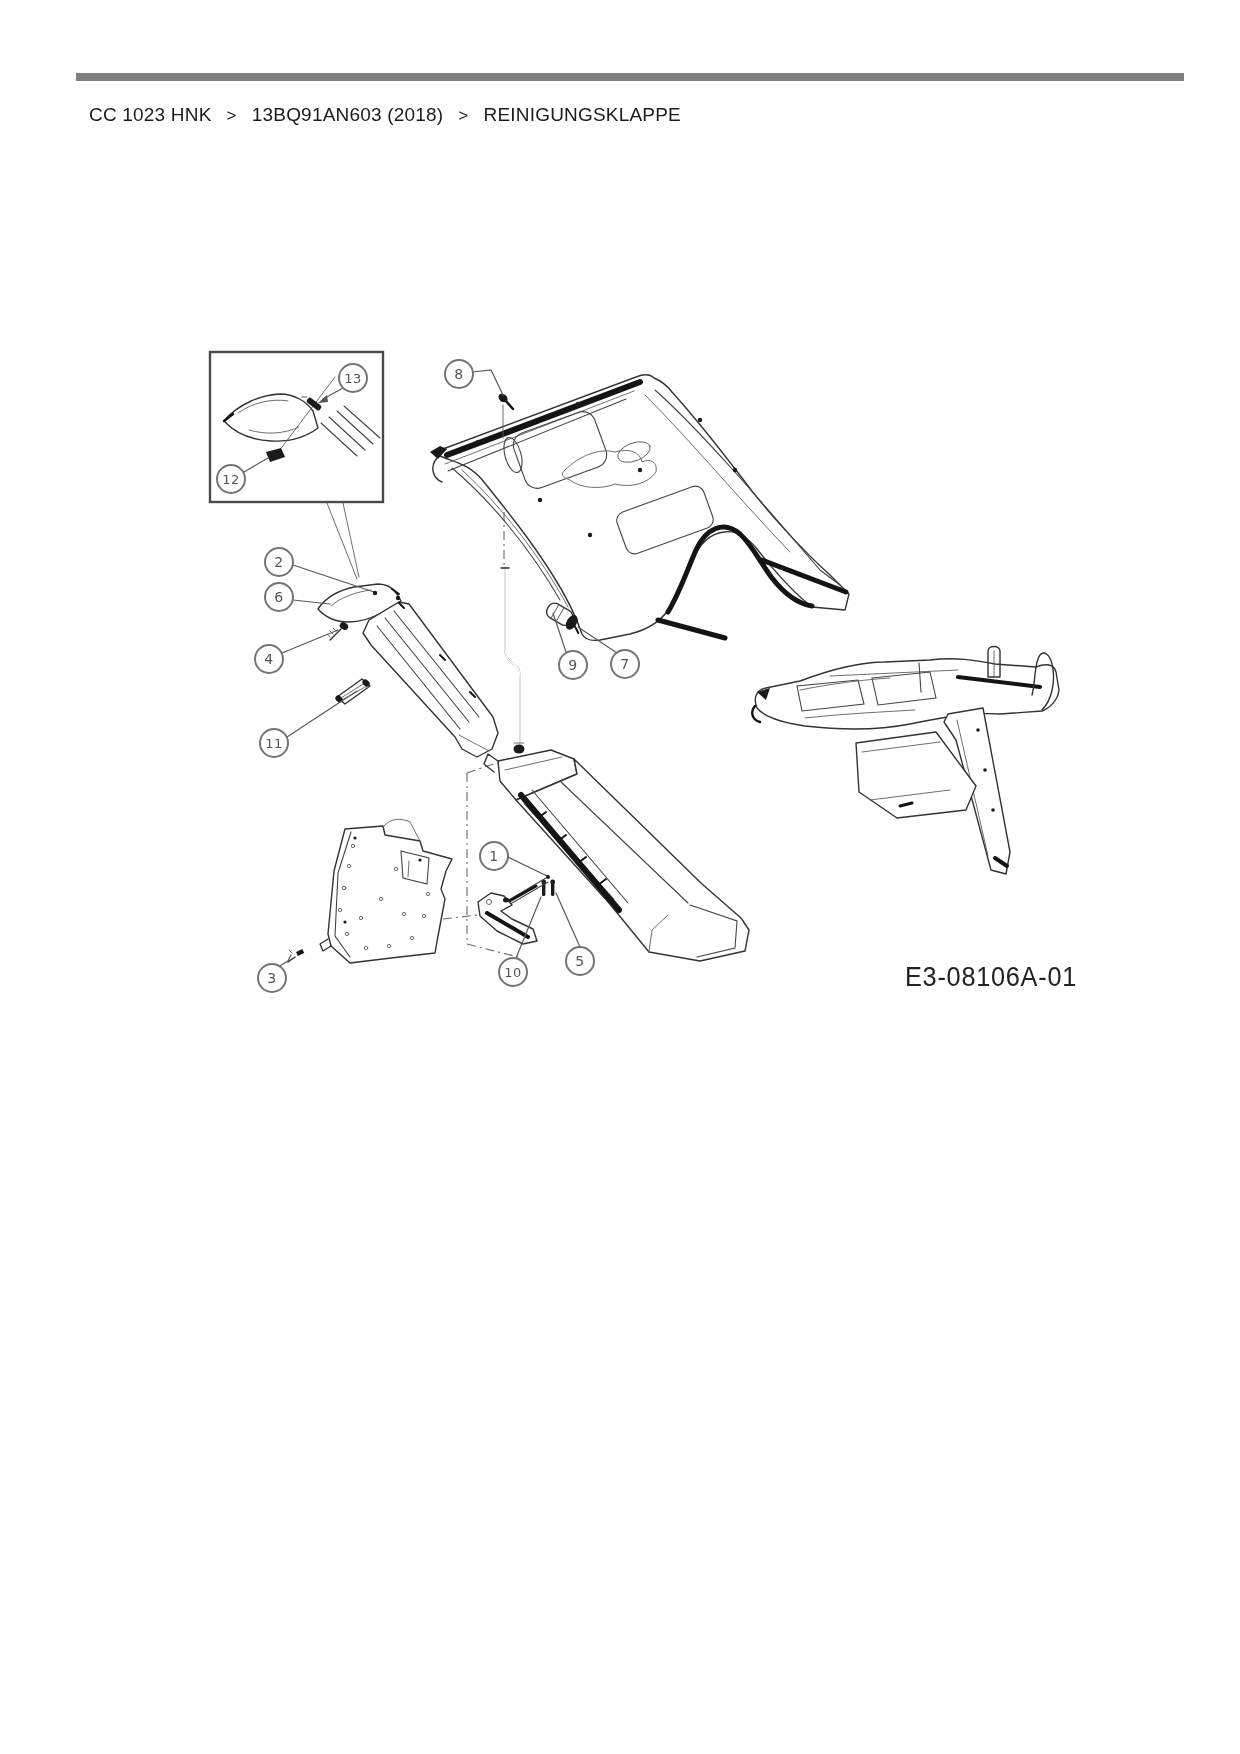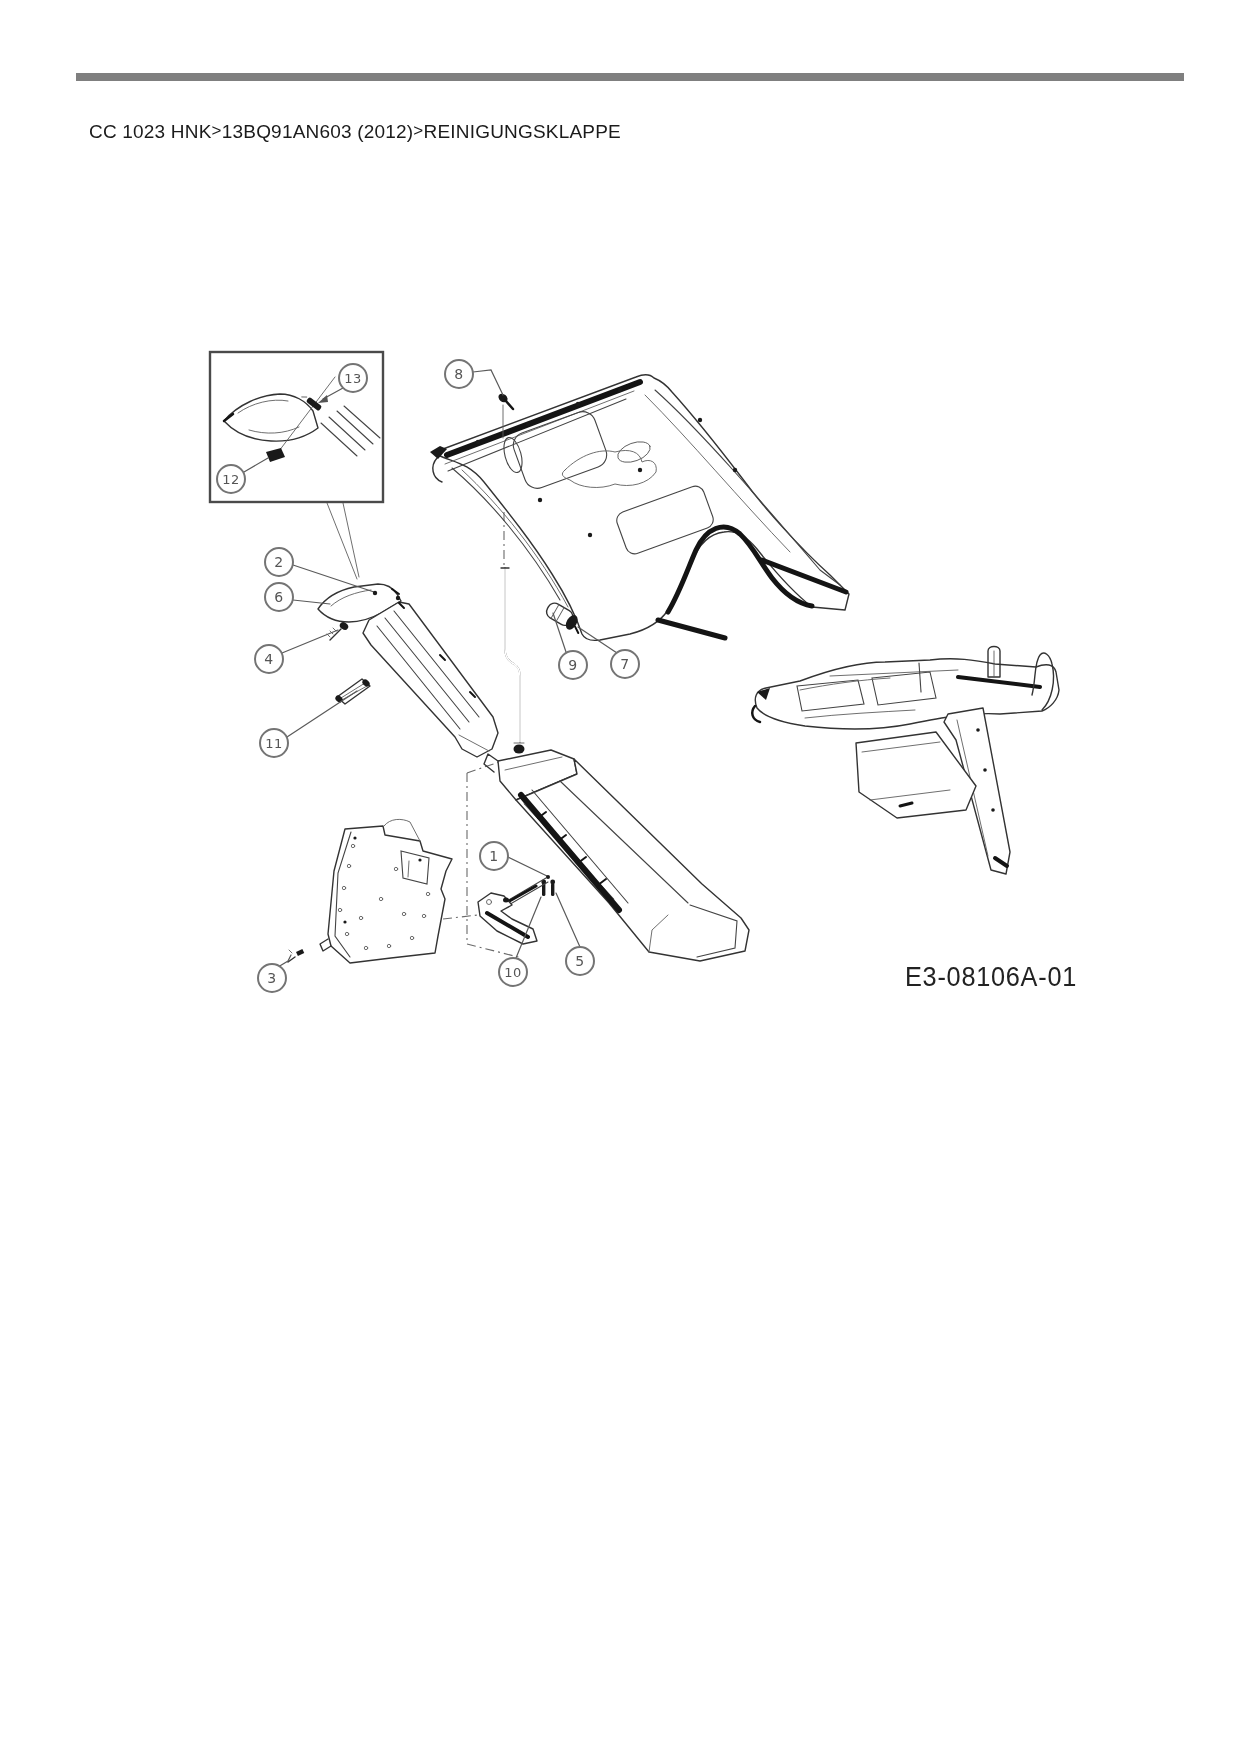--- a/index.html
+++ b/index.html
@@ -6,22 +6,22 @@
   .page{
     position:relative;width:1240px;height:1754px;background:#ffffff;
     margin:0 auto;overflow:hidden;
     font-family:"Liberation Sans",sans-serif;
   }
   .top-divider{
     position:absolute;left:76px;top:73px;width:1108px;height:8px;
     background:#7f7f7f;
   }
   .breadcrumb{
-    position:absolute;left:89px;top:121px;
-    display:flex;align-items:flex-start;
+    position:absolute;left:89px;top:104px;
+    display:flex;align-items:flex-end;gap:15px;
     font-size:19px;color:#1b1b1b;letter-spacing:0.2px;white-space:nowrap;
   }
   .breadcrumb .sep{color:#1b1b1b;font-size:17px;}
   .diagram-svg{position:absolute;left:0;top:0;width:1240px;height:1754px;}
 
   
   .part{fill:#ffffff;stroke:#333333;stroke-width:1.4;stroke-linejoin:round;}
   .ln{fill:none;stroke:#333333;stroke-width:1.4;stroke-linejoin:round;stroke-linecap:round;}
   .thin{fill:none;stroke:#5f5f5f;stroke-width:0.9;stroke-linecap:round;}
   .mid{fill:none;stroke:#444444;stroke-width:1.1;stroke-linecap:round;}
@@ -43,21 +43,21 @@
 </head>
 <body>
 
 <div class="page">
 
   <div class="top-divider"></div>
 
   <div class="breadcrumb">
     <span>CC 1023 HNK</span>
     <span class="sep">&gt;</span>
-    <span>13BQ91AN603 (2012)</span>
+    <span>13BQ91AN603 (2018)</span>
     <span class="sep">&gt;</span>
     <span>REINIGUNGSKLAPPE</span>
   </div>
 
   <svg class="diagram-svg" viewBox="0 0 1240 1754">
 
     <g>
       <line class="thin" x1="327" y1="503" x2="357" y2="579"></line>
       <line class="thin" x1="343" y1="503" x2="359" y2="577"></line>
       <line class="dashdot" x1="504" y1="512" x2="504" y2="566"></line>

